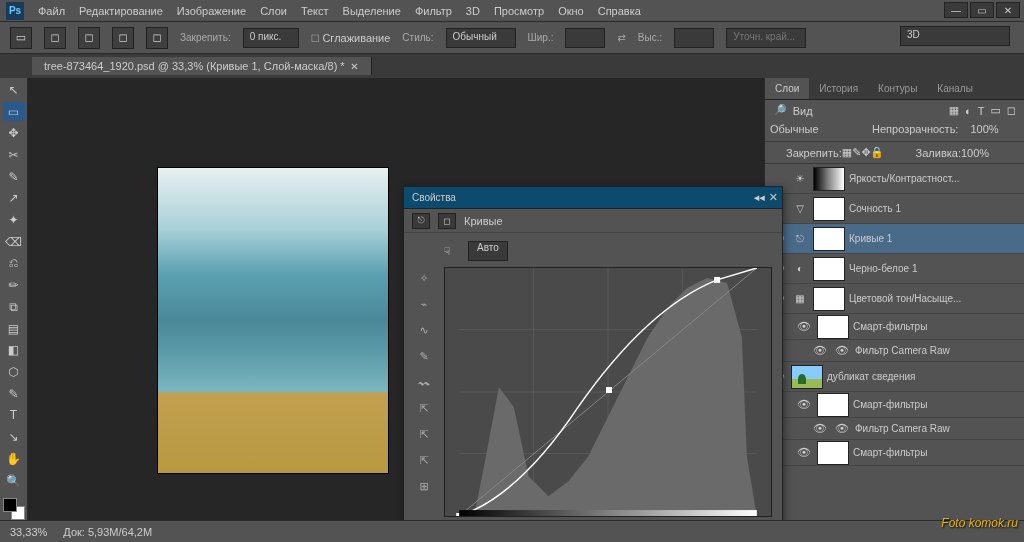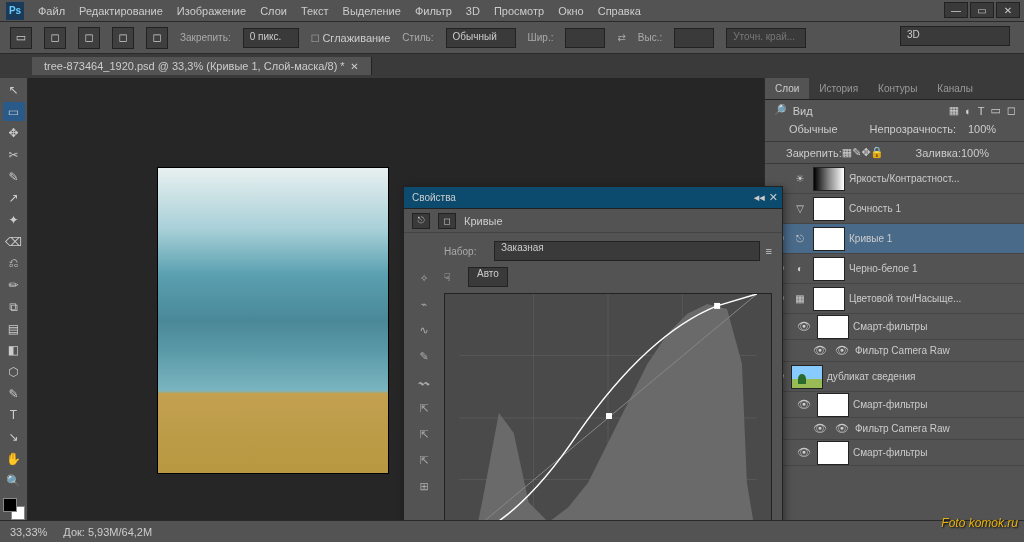--- a/index.html
+++ b/index.html
@@ -45,21 +45,21 @@
 .row select,.row .dd{flex:1;background:#3a3a3a;border:1px solid #222;height:20px;font-size:10px;color:#ccc;padding:0 6px}
 .row .btn{background:#3a3a3a;border:1px solid #222;height:20px;padding:0 8px;font-size:10px}
 .curve-box{width:100%;height:250px;background:#4a4a4a;border:1px solid #222;position:relative;margin-top:4px}
 .curve-box svg{width:100%;height:100%}
 
 .rightpane{width:260px;background:#535353;border-left:1px solid #2a2a2a;display:flex;flex-direction:column}
 .panel-tabs{height:22px;background:#3a3a3a;display:flex;align-items:center;border-bottom:1px solid #222}
 .ptab{padding:0 10px;height:100%;display:flex;align-items:center;font-size:10px;color:#999}
 .ptab.active{background:#535353;color:#ccc}
 .layer-opts{padding:4px 8px;display:flex;align-items:center;gap:6px;font-size:10px}
-.layer-opts2{padding:2px 24px 6px;display:flex;align-items:flex-start;gap:12px;font-size:10px;border-bottom:1px solid #3a3a3a}
+.layer-opts2{padding:2px 5px 6px;display:flex;align-items:flex-start;gap:12px;font-size:10px;border-bottom:1px solid #3a3a3a}
 .lock-row{padding:4px 21px;display:flex;align-items:center;gap:0;font-size:10px;border-bottom:1px solid #3a3a3a}
 .layers{flex:1;overflow:hidden}
 .layer{height:30px;display:flex;align-items:center;border-bottom:1px solid #454545;padding:0 4px;gap:4px}
 .layer.selected{background:#4a6a8a}
 .layer.sub{padding-left:30px;height:26px}
 .layer.subsub{padding-left:46px;height:22px}
 .eye{width:18px;text-align:center;font-size:11px}
 .layer .thumb{width:32px;height:24px;background:#fff;border:1px solid #222;flex-shrink:0}
 .layer .thumb.mask{background:linear-gradient(90deg,#000 0%,#888 50%,#fff 100%)}
 .layer .thumb.img{background:linear-gradient(to bottom,#8cf 0%,#8cf 60%,#9b5 60%,#9b5 100%);position:relative}
@@ -167,25 +167,20 @@
           <div>∿</div>
           <div>✎</div>
           <div>〰</div>
           <div>⇱</div>
           <div>⇱</div>
           <div>⇱</div>
           <div>⊞</div>
         </div>
         <div class="props-main">
           <div class="row">
-            <span class="lbl">Набор:</span>
-            <div class="dd">Заказная</div>
-            <span>≡</span>
-          </div>
-          <div class="row">
             <span style="width:18px">☟</span>
             <div class="btn">Авто</div>
           </div>
           <div class="curve-box">
             <svg viewBox="0 0 300 250">
 
               <g stroke="#666" stroke-width="0.5">
                 <line x1="75" y1="0" x2="75" y2="250"></line>
                   <line x1="150" y1="0" x2="150" y2="250"></line>
                   <line x1="225" y1="0" x2="225" y2="250"></line>

